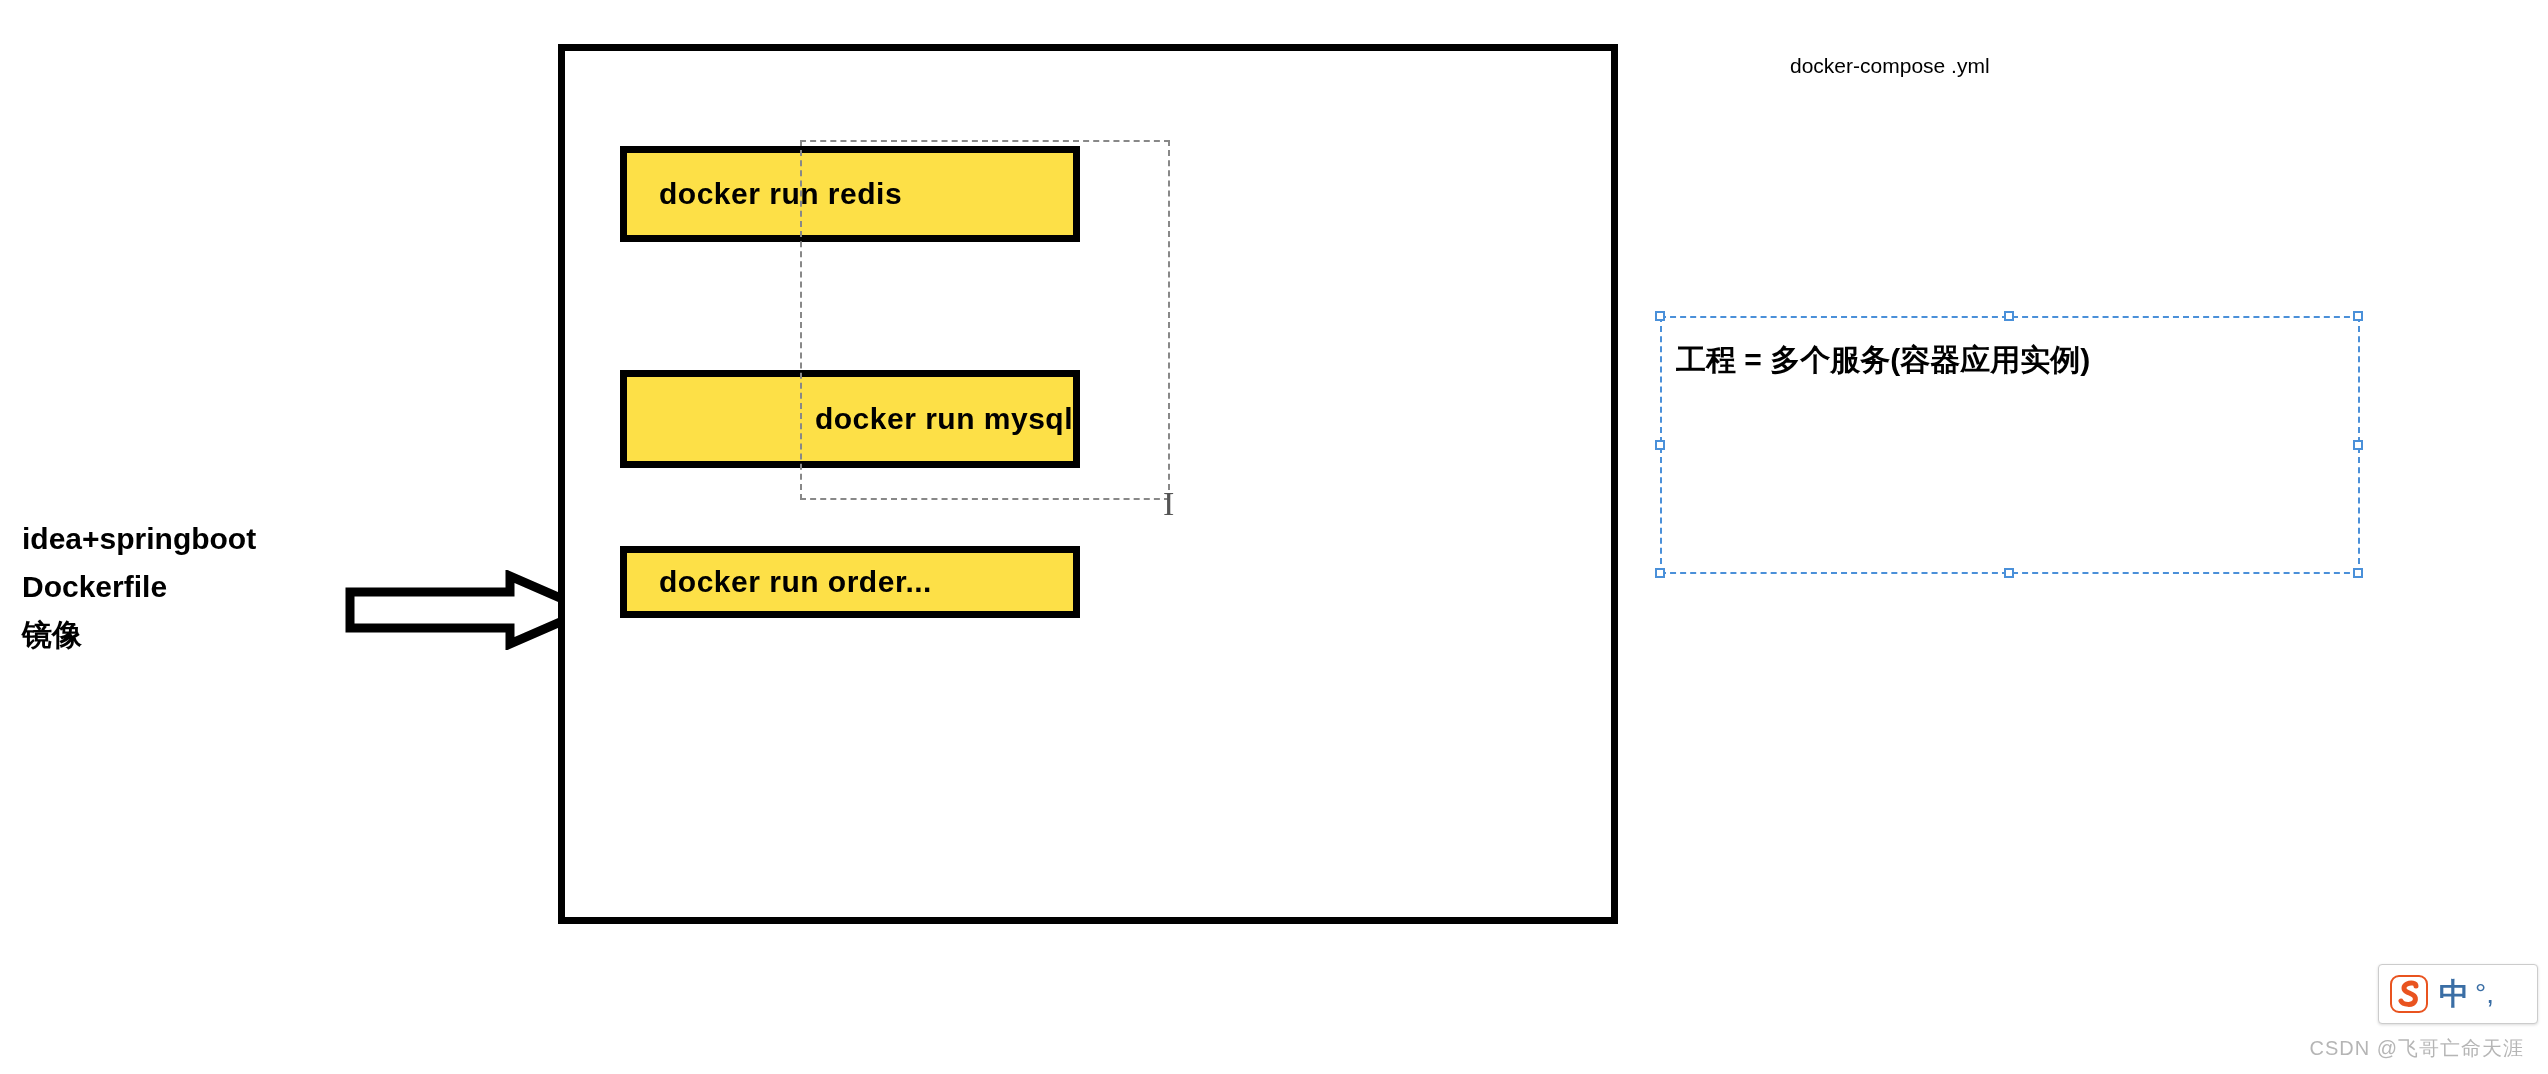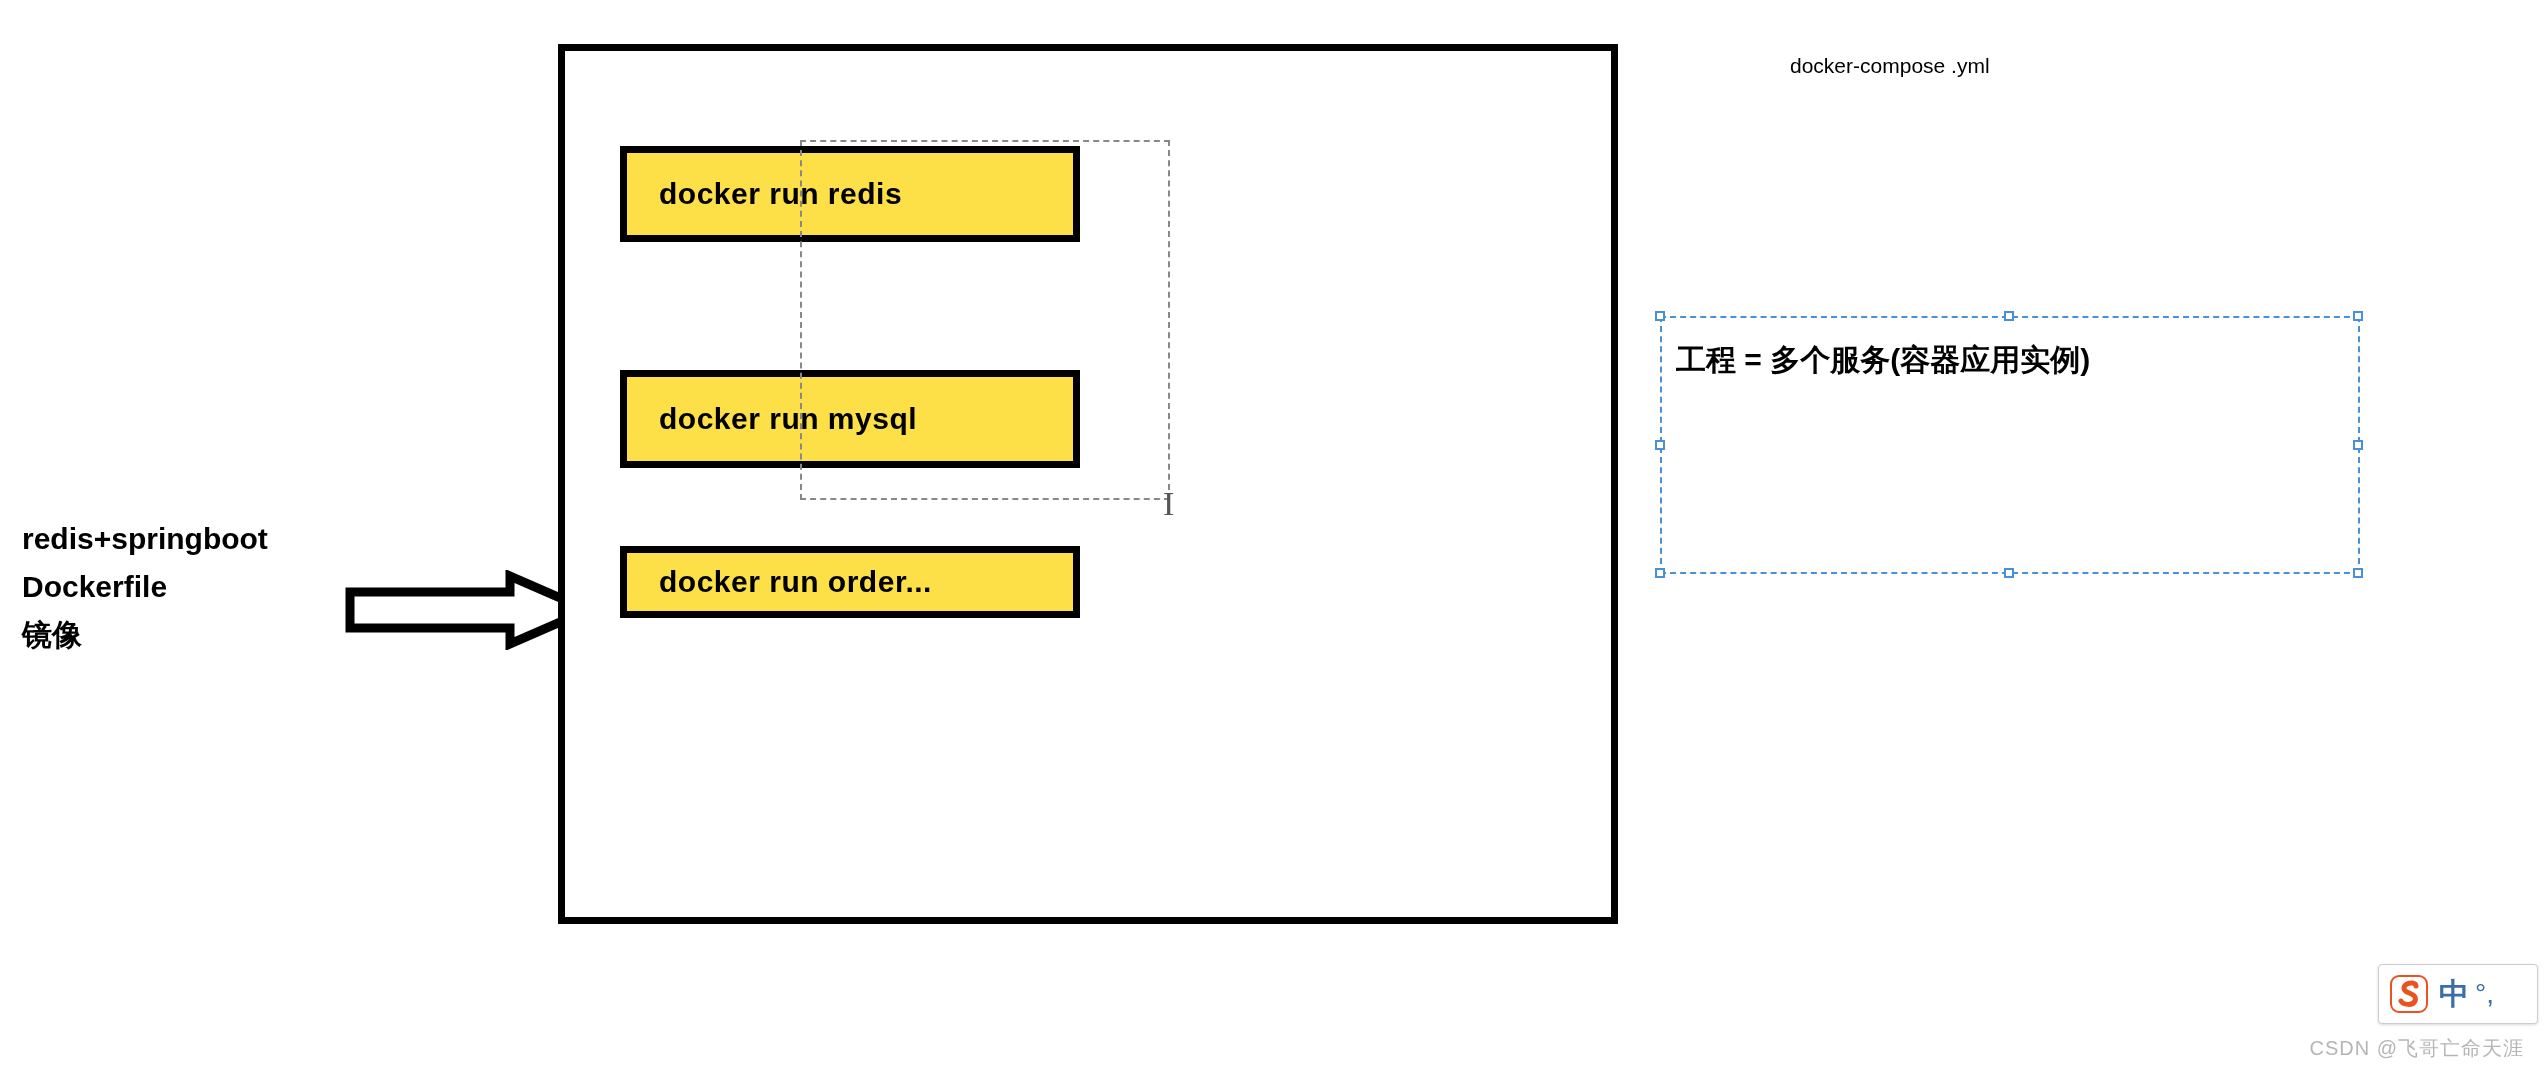--- a/index.html
+++ b/index.html
@@ -52,20 +52,21 @@
       left: 620px;
       top: 146px;
       width: 460px;
       height: 96px;
     }
     .cmd-box2 {
       left: 620px;
       top: 370px;
       width: 460px;
       height: 98px;
+      justify-content: flex-end;
     }
     .cmd-box3 {
       left: 620px;
       top: 546px;
       width: 460px;
       height: 72px;
     }
     .dashed-sel {
       position: absolute;
       left: 800px;
@@ -155,21 +156,21 @@
       bottom: 12px;
       font-size: 20px;
       color: rgba(120,120,120,0.55);
       letter-spacing: 1px;
     }
   </style>
 </head>
 <body>
 
 <div class="left-text">
-  <div>redis+springboot</div>
+  <div>idea+springboot</div>
   <div>Dockerfile</div>
   <div>镜像</div>
 </div>
 
 <div class="arrow-wrap">
   <svg width="260" height="80" viewBox="0 0 260 80">
     <path d="M 10 22 L 170 22 L 170 6 L 248 40 L 170 74 L 170 58 L 10 58 Z" fill="none" stroke="#000" stroke-width="9" stroke-linejoin="miter"></path>
   </svg>
 </div>
 

